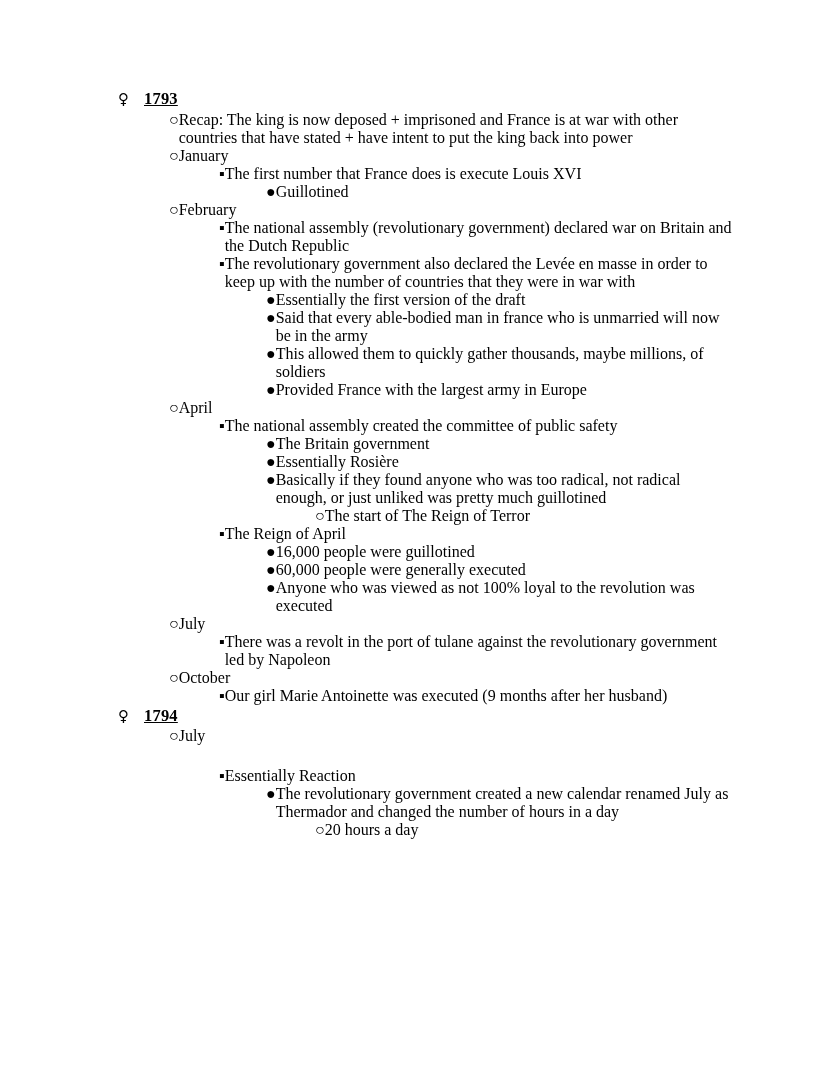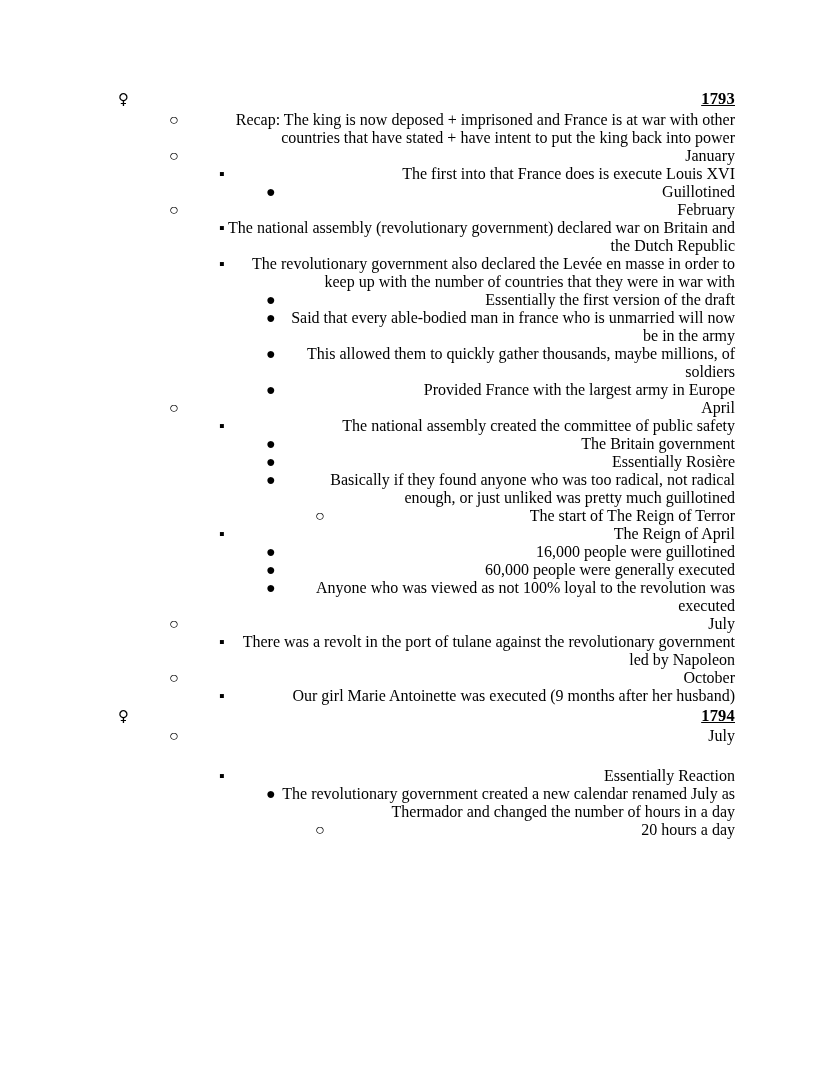--- a/index.html
+++ b/index.html
@@ -40,21 +40,20 @@
     padding: 0;
   }
   .bullet {
     flex: 0 0 auto;
     text-align: left;
     user-select: none;
   }
   .label {
     flex: 1 1 auto;
     min-width: 0;
-    text-align: right;
   }
 
   
   .lvl1 > .node {
     font-size: 16.5px;
     line-height: 22.5px;
   }
   .lvl1 > .node > .bullet {
     width: 26px;
     font-size: 15px;
@@ -129,21 +128,21 @@
 
         <li>
           <div class="node">
             <span class="bullet">○</span>
             <span class="label head">January</span>
           </div>
           <ul class="lvl3">
             <li>
               <div class="node">
                 <span class="bullet">▪</span>
-                <span class="label">The first into that France does is execute Louis XVI</span>
+                <span class="label">The first number that France does is execute Louis XVI</span>
               </div>
               <ul class="lvl4">
                 <li>
                   <div class="node">
                     <span class="bullet">●</span>
                     <span class="label">Guillotined</span>
                   </div>
                 </li>
               </ul>
             </li>

